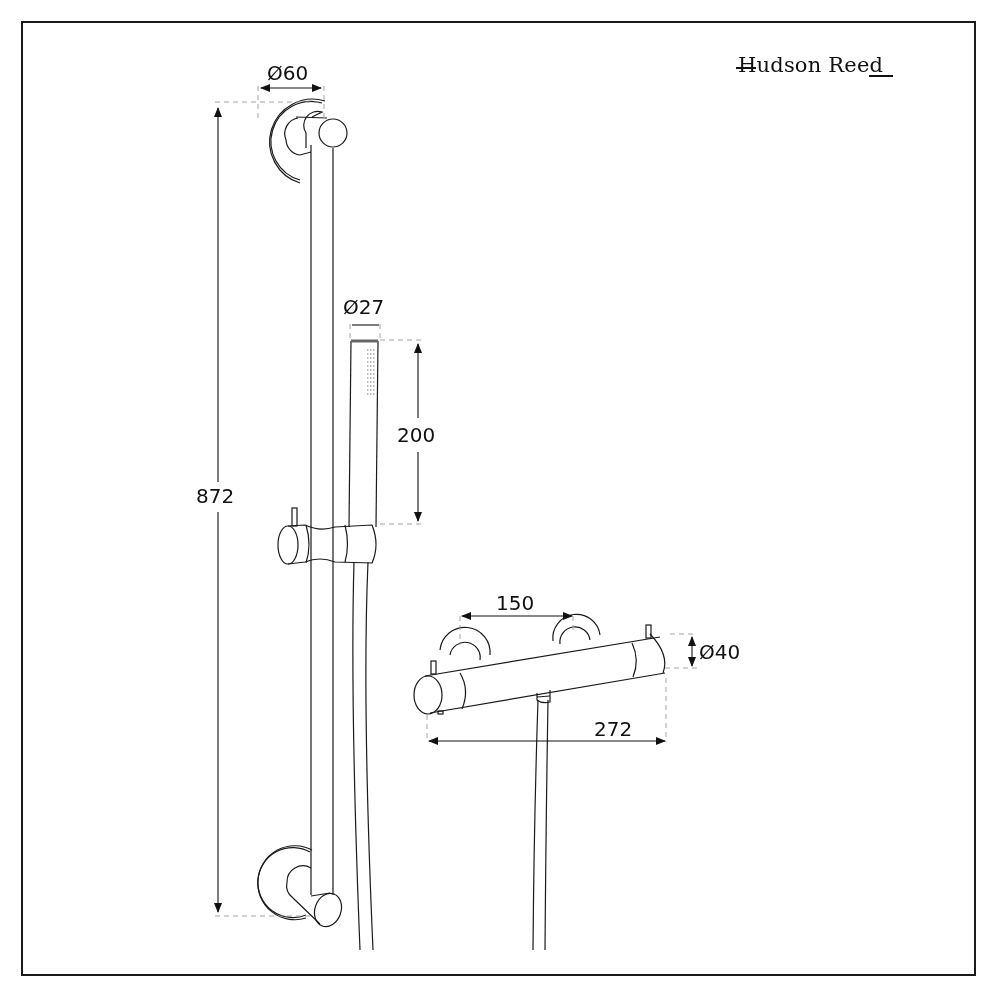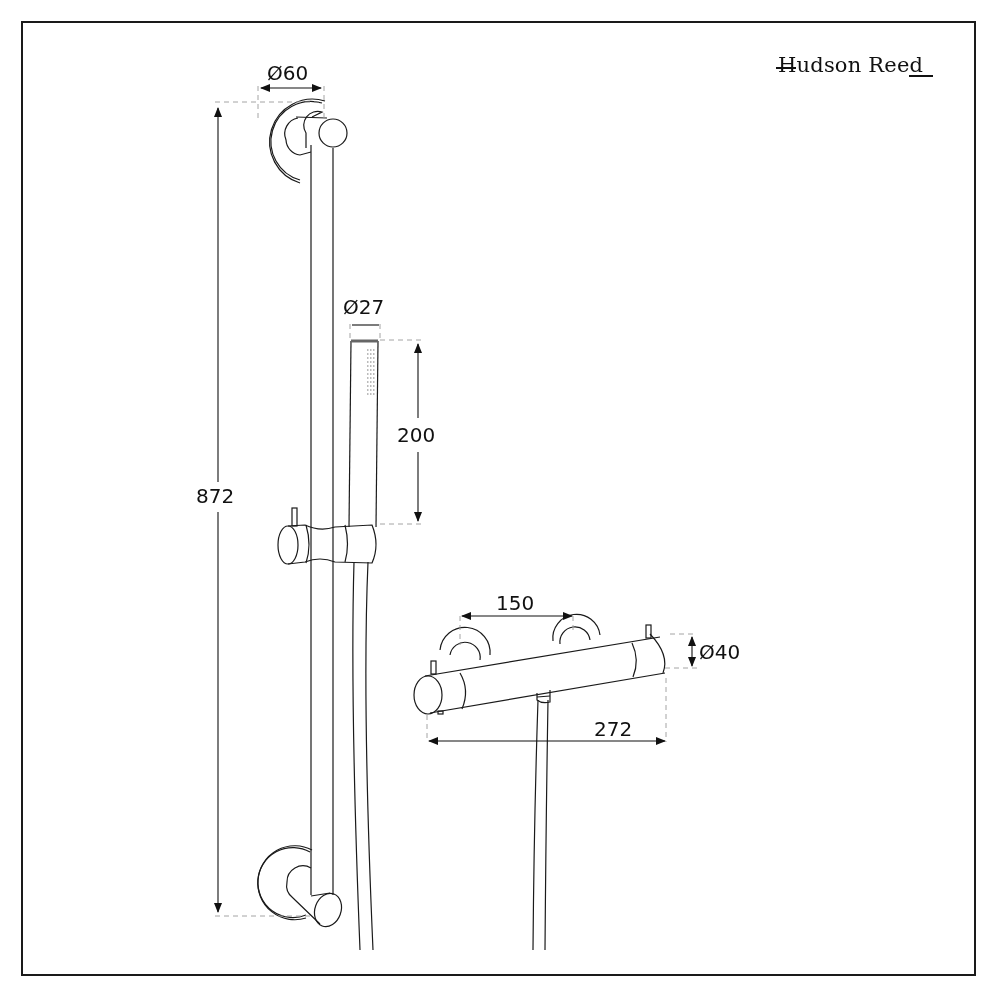--- a/index.html
+++ b/index.html
@@ -4,21 +4,21 @@
   <style>
     html, body { margin: 0; padding: 0; background: #ffffff; }
     body { width: 1000px; height: 1000px; position: relative; overflow: hidden; font-family: "DejaVu Sans", sans-serif; }
     .frame {
       position: absolute; left: 21px; top: 21px; width: 955px; height: 955px;
       border: 2px solid #1a1a1a; box-sizing: border-box;
     }
     svg.drawing { position: absolute; left: 0; top: 0; }
     .dim-text { font-family: "DejaVu Sans", sans-serif; font-size: 20px; fill: #111; }
     .brand {
-      position: absolute; left: 778px; top: 53px;
+      position: absolute; left: 738px; top: 53px;
       font-family: "DejaVu Serif", serif; font-size: 21px; color: #111; letter-spacing: 0.2px;
     }
     .brand .bar-left { position: absolute; left: -2px; top: 14px; width: 20px; height: 1.6px; background: #111; }
     .brand .bar-right { position: absolute; right: -10px; top: 22px; width: 24px; height: 1.6px; background: #111; }
   </style>
 </head>
 <body>
 
 <div class="frame"></div>
 

